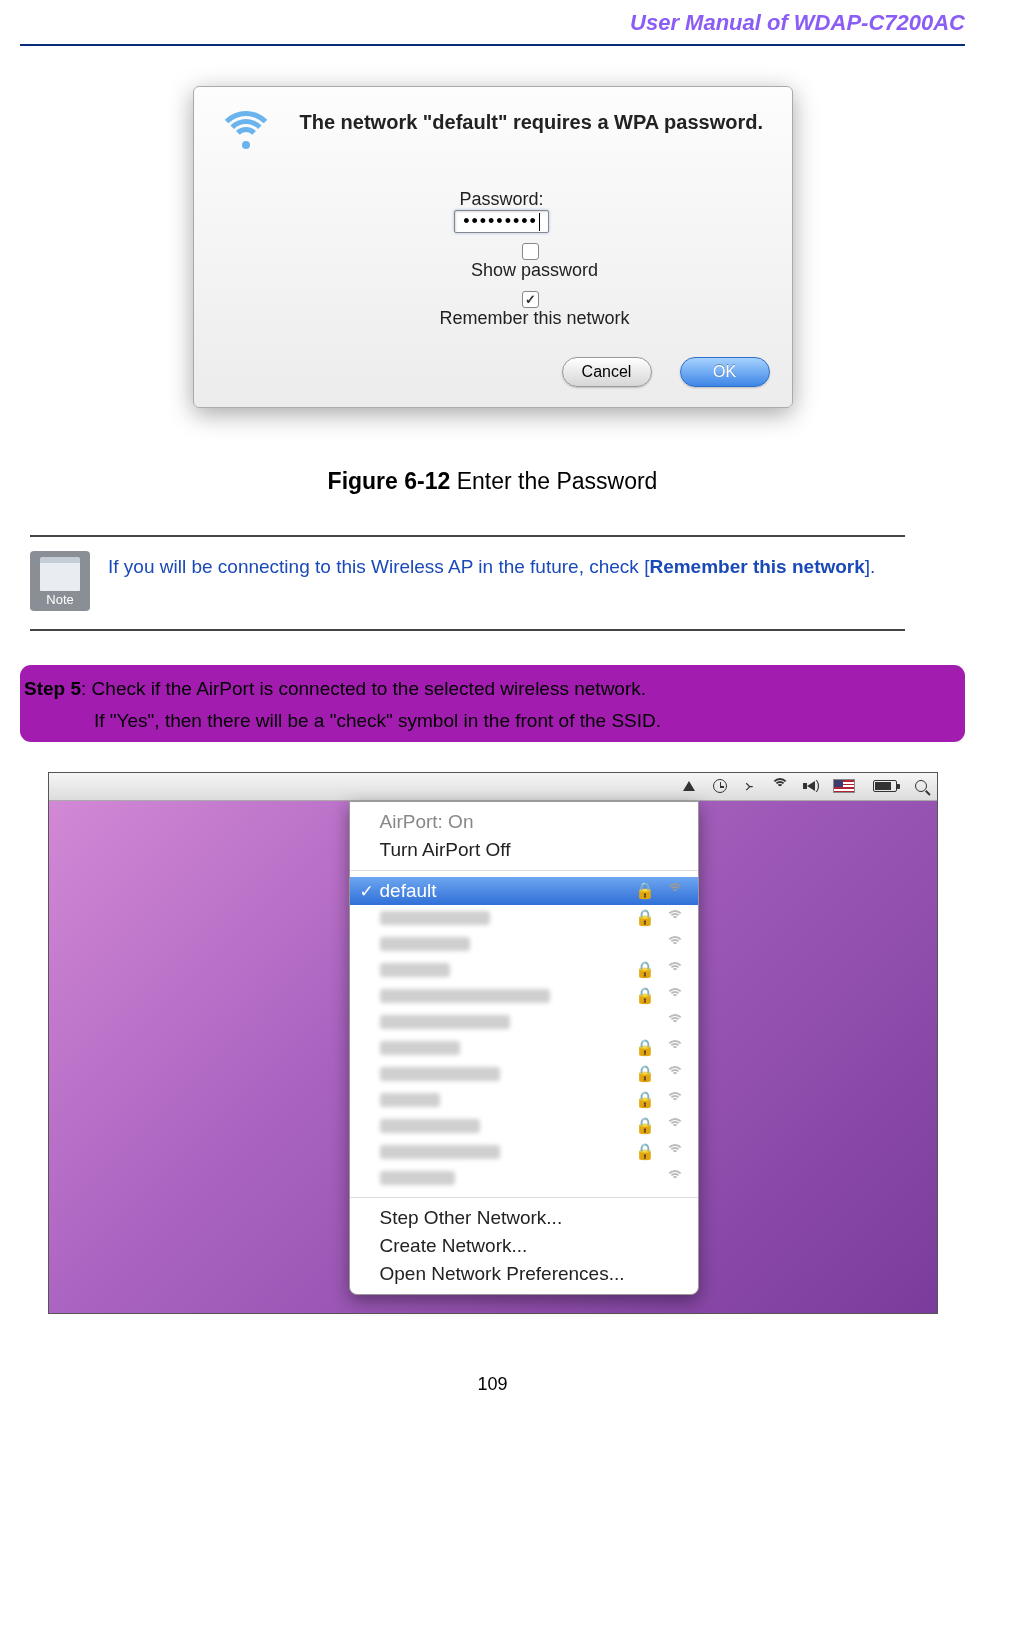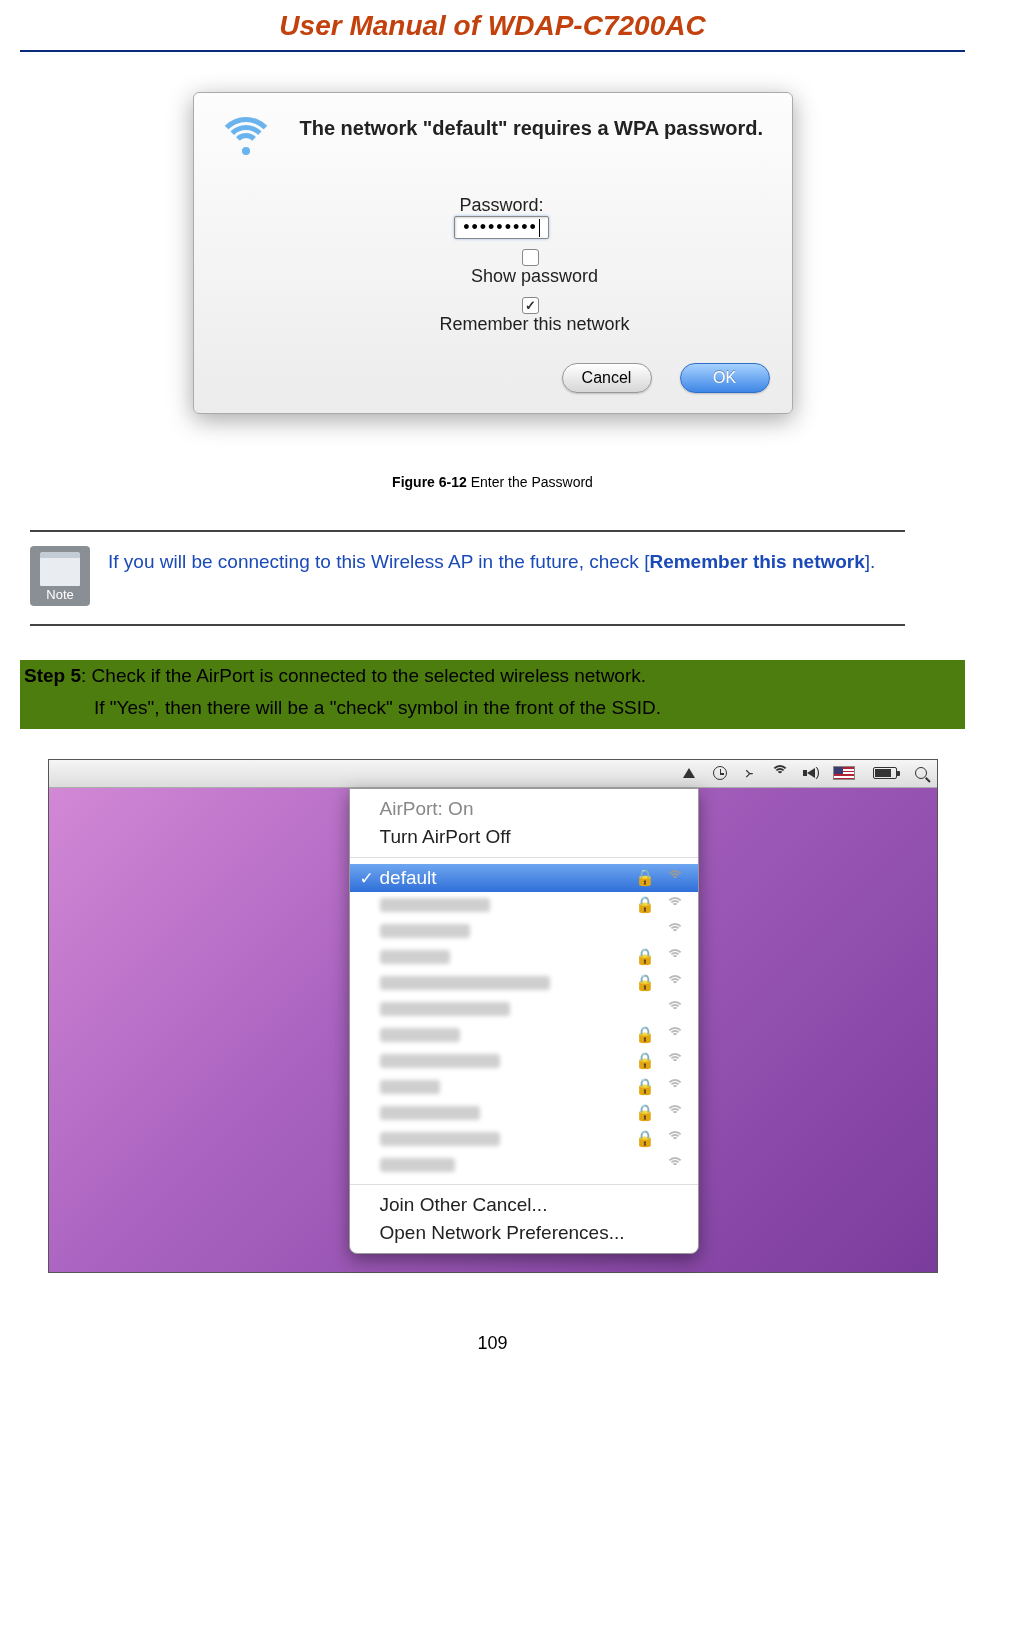--- a/index.html
+++ b/index.html
@@ -8,25 +8,25 @@
     width:1035px;
     font-family: Arial, Helvetica, sans-serif;
     color:#000;
     background:#fff;
   }
   .page {
     width:1035px;
     padding:0 70px 40px 20px;
   }
   .header-title {
-    text-align:center;
+    text-align:right;
     font-style:italic;
     font-weight:bold;
-    color:#c2410c;
-    font-size:28px;
+    color:#8b5cf6;
+    font-size:22px;
     padding:10px 0 8px 0;
   }
   .header-rule {
     border:none;
     border-top:2px solid #0a2a7a;
     margin:0 0 40px 0;
   }
   
   .dialog-wrap { text-align:center; margin-bottom:60px; }
   .dialog {
@@ -134,21 +134,21 @@
     align-items:center;
     justify-content:center;
     box-shadow:0 1px 2px rgba(0,0,0,0.2);
   }
   .mac-btn.primary {
     background:linear-gradient(#a7d2ff,#3e86e6);
     color:#fff;
     border-color:#2f6fc7;
     text-shadow:0 -1px 0 rgba(0,0,0,0.3);
   }
-  .fig-caption { text-align:center; font-size:14px; margin-bottom:40px; }
+  .fig-caption { text-align:center; font-size:23px; margin-bottom:40px; }
   .fig-caption .fignum { font-weight:bold; }
   
   .note-block { margin:0 60px 34px 10px; }
   .note-rule { border:none; border-top:2px solid #444; margin:0; }
   .note-row { display:flex; padding:14px 0 18px 0; }
   .note-icon {
     width:60px; height:60px;
     background:#8a8f96;
     border-radius:4px;
     flex:0 0 60px;
@@ -178,25 +178,26 @@
   }
   .note-text {
     font-size:19px;
     color:#1a49b8;
     line-height:1.7;
     text-align:justify;
   }
   .note-text .strong { font-weight:bold; }
   
   .step-bar {
-    background:#4d7c0f;
+    background:#a21caf;
     font-size:19px;
     line-height:1.7;
-    padding:0 6px 4px 4px;
+    padding:8px 6px 4px 4px;
     margin:0 0 30px 0;
+    border-radius:11px;
   }
   .step-bar .stepnum { font-weight:bold; }
   .step-bar .indent { padding-left:70px; display:block; }
   
   .shot2-wrap { text-align:center; margin-bottom:18px; }
   .shot2 {
     display:inline-block;
     width:890px;
     border:1px solid #555;
     background:linear-gradient(135deg,#d48ad6 0%,#a962c0 40%,#7a3c9c 100%);
@@ -545,21 +546,22 @@
                 <span class="wifi-arcs light">
                   <span class="w1"></span>
                   <span class="w2"></span>
                   <span class="w3"></span>
                 </span>
               </span>
             </div>
           </div>
 
         <div class="dd-sep"></div>
-        <div class="dd-item section">Join Other Cancel...</div>
+        <div class="dd-item section">Step Other Network...</div>
+        <div class="dd-item section">Create Network...</div>
         <div class="dd-item section">Open Network Preferences...</div>
       </div>
       <div class="shot2-pad"></div>
     </div>
   </div>
 
 
   <div class="page-num">109</div>
 
 </div>

